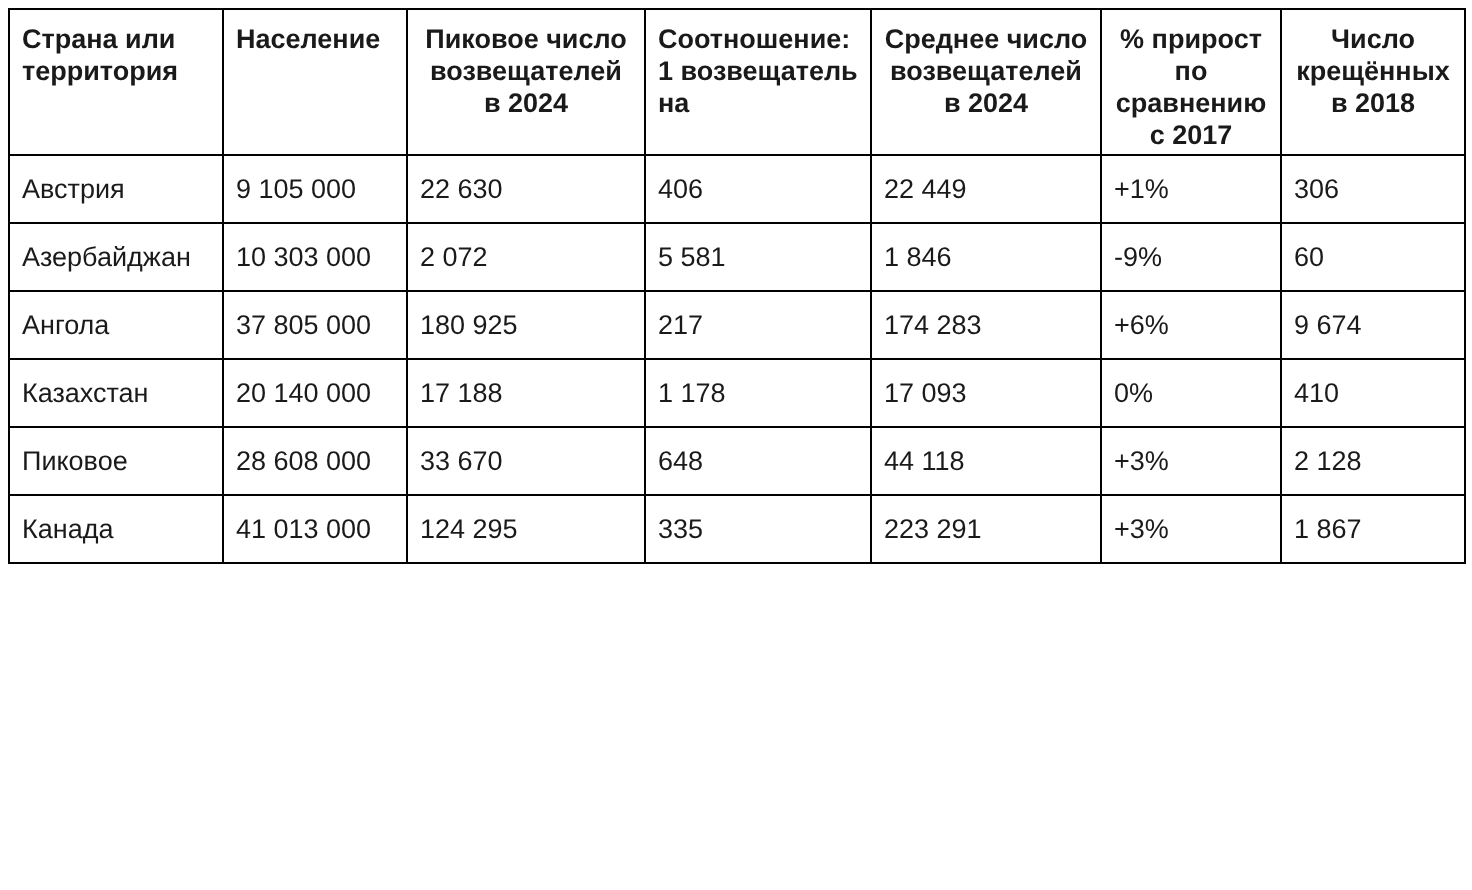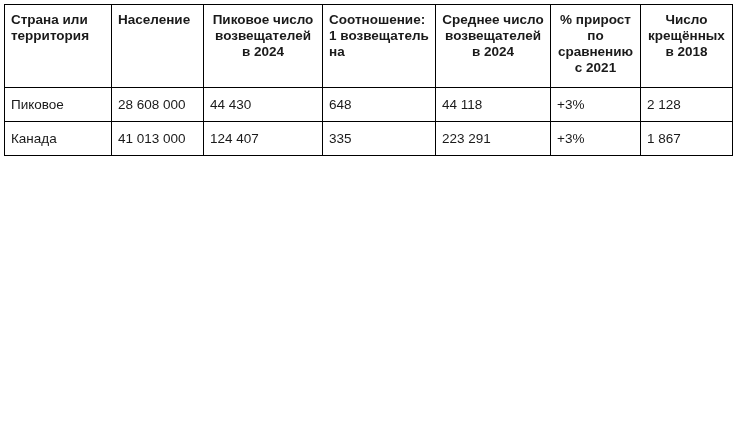--- a/index.html
+++ b/index.html
@@ -1,19 +1,19 @@
 <!DOCTYPE html>
 <html><head>
   <meta charset="utf-8">
   <style>
     html, body { margin: 0; padding: 0; background: #ffffff; }
     body { width: 736px; height: 445px; position: relative; overflow: hidden; font-family: "Liberation Sans", sans-serif; }
     table { position: absolute; left: 4px; top: 4px; border-collapse: collapse; table-layout: fixed; width: 728px; color: #1a1a1a; font-size: 13.5px; }
     th, td { border: 1px solid #000; }
-    th { font-weight: bold; vertical-align: top; text-align: center; padding: 7px 6px 0 6px; height: 83px; line-height: 16px; box-sizing: border-box; }
+    th { font-weight: bold; vertical-align: top; text-align: center; padding: 7px 6px 0 6px; height: 73px; line-height: 16px; box-sizing: border-box; }
     th.left { text-align: left; }
     td { height: 34px; padding: 0 6px; text-align: left; vertical-align: middle; box-sizing: border-box; }
   </style>
 </head>
 <body>
 
 <table>
   <colgroup>
     <col style="width:107px">
       <col style="width:92px">
@@ -23,37 +23,73 @@
       <col style="width:90px">
       <col style="width:92px">
   </colgroup>
   <thead>
     <tr>
       <th class="left">Страна или территория</th>
       <th class="left">Население</th>
       <th>Пиковое число возвещателей в 2024</th>
       <th class="left">Соотношение: 1 возвещатель на</th>
       <th>Среднее число возвещателей в 2024</th>
-      <th>% прирост по сравнению с 2021</th>
+      <th>% прирост по сравнению с 2017</th>
       <th>Число крещённых в 2018</th>
     </tr>
   </thead>
   <tbody id="tbody">
       <tr>
+        <td>Австрия</td>
+        <td>9 105 000</td>
+        <td>22 630</td>
+        <td>406</td>
+        <td>22 449</td>
+        <td>+1%</td>
+        <td>306</td>
+      </tr>
+      <tr>
+        <td>Азербайджан</td>
+        <td>10 303 000</td>
+        <td>2 072</td>
+        <td>5 581</td>
+        <td>1 846</td>
+        <td>-9%</td>
+        <td>60</td>
+      </tr>
+      <tr>
+        <td>Ангола</td>
+        <td>37 805 000</td>
+        <td>180 925</td>
+        <td>217</td>
+        <td>174 283</td>
+        <td>+6%</td>
+        <td>9 674</td>
+      </tr>
+      <tr>
+        <td>Казахстан</td>
+        <td>20 140 000</td>
+        <td>17 188</td>
+        <td>1 178</td>
+        <td>17 093</td>
+        <td>0%</td>
+        <td>410</td>
+      </tr>
+      <tr>
         <td>Пиковое</td>
         <td>28 608 000</td>
-        <td>44 430</td>
+        <td>33 670</td>
         <td>648</td>
         <td>44 118</td>
         <td>+3%</td>
         <td>2 128</td>
       </tr>
       <tr>
         <td>Канада</td>
         <td>41 013 000</td>
-        <td>124 407</td>
+        <td>124 295</td>
         <td>335</td>
         <td>223 291</td>
         <td>+3%</td>
         <td>1 867</td>
       </tr>
     </tbody>
 </table>
 
 </body></html>

